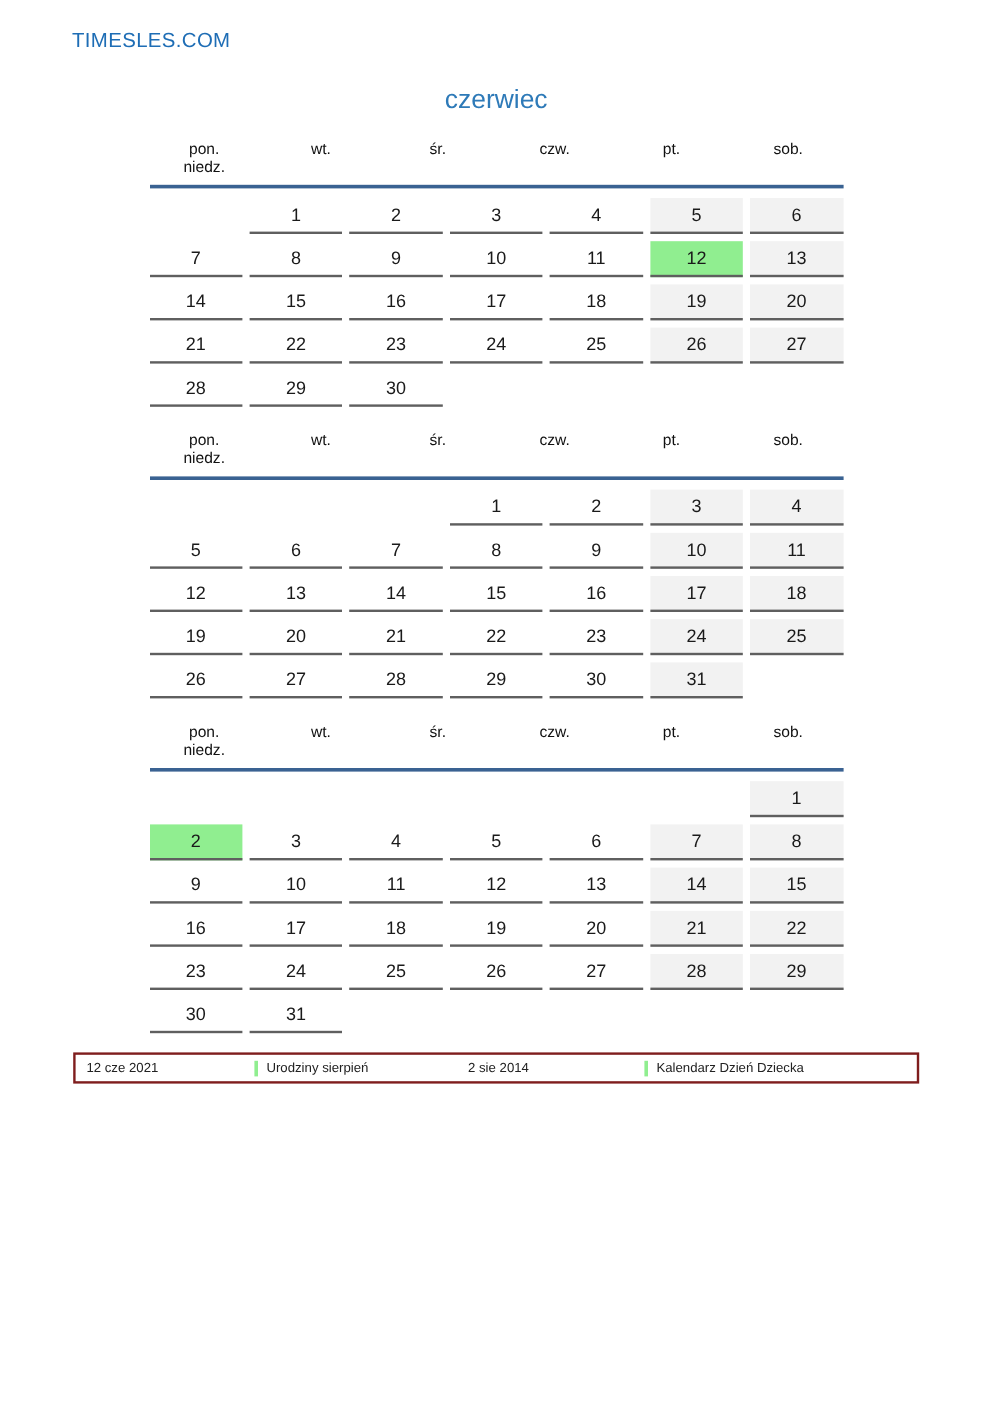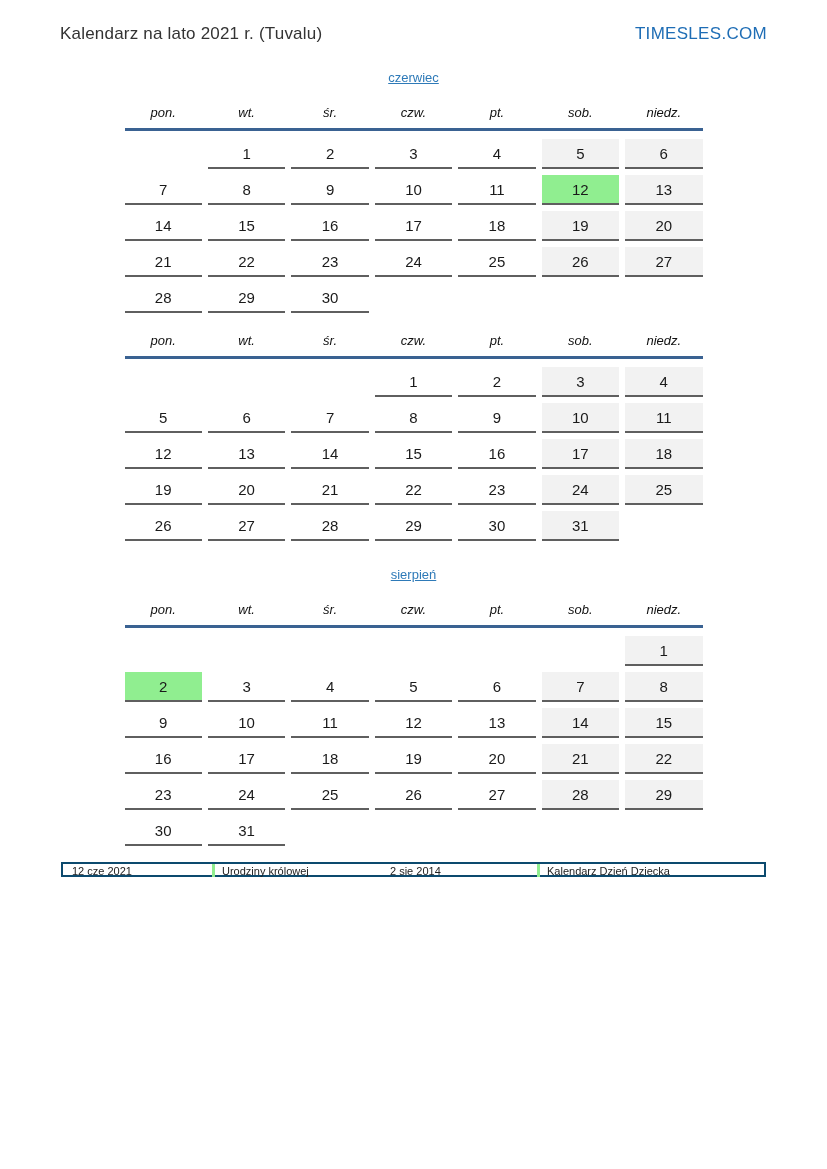--- a/index.html
+++ b/index.html
@@ -22,56 +22,55 @@
   }
   .page-title{
     font-size:17px;font-weight:normal;color:#333333;margin:0;letter-spacing:.2px;
   }
   .site-link{
     font-size:17px;color:var(--link-blue,#1e6db5);text-decoration:none;letter-spacing:.3px;
   }
   .months{width:578px;margin:0 auto;}
   .month-title{
     margin:26px 0 0 0;text-align:center;font-weight:normal;
-    font-size:13px;color:var(--accent-blue,#2e7ab8);text-decoration:underline;
+    font-size:22px;color:var(--accent-blue,#2e7ab8);
   }
   .weekdays{
-    display:grid;grid-template-columns:repeat(7,1fr);column-gap:6px;
-    margin-top:20px;font-size:13px;color:#111;font-style:italic;
+    display:grid;grid-template-columns:repeat(6,1fr);column-gap:6px;
+    margin-top:20px;font-size:13px;color:#111;
   }
   .wd{text-align:center;}
   .month-line{margin-top:8px;border-top:3px solid var(--line-blue,#3a6292);}
   .days{
     display:grid;grid-template-columns:repeat(7,1fr);
     column-gap:6px;row-gap:6px;margin-top:8px;
   }
   .cell{
     height:30px;display:flex;align-items:center;justify-content:center;
     font-size:15px;color:#1a1a1a;border-bottom:2px solid #5f5f5f;
   }
   .cell.weekend{background:var(--weekend-bg,#f2f2f2);}
   .cell.holiday{background:var(--holiday-green,#90ee90);}
   .cell.empty{border-bottom:none;background:none;}
   .legend-box{
-    width:705px;margin:16px auto 0 auto;height:15px;
-    border:2px solid #0c4a6e;
+    width:705px;margin:16px auto 0 auto;height:26px;
+    border:2px solid #7f1d1d;
     display:grid;grid-template-columns:140px 178px 147px auto;
     align-items:center;padding-left:9px;text-align:center;
   }
   .legend-item{font-size:11px;color:#222;white-space:nowrap;display:flex;align-items:center;}
   .legend-bar{
     display:inline-block;width:3px;height:13px;margin-right:7px;
     background:var(--holiday-green,#90ee90);
   }
 </style>
 </head>
 <body>
 
 <div class="header">
-  <h1 class="page-title">Kalendarz na lato 2021 r. (Tuvalu)</h1>
   <a class="site-link" href="#">TIMESLES.COM</a>
 </div>
 
 <div class="months">
     <section class="month">
       <h2 class="month-title">czerwiec</h2>
       <div class="weekdays">
         <div class="wd">pon.</div>
         <div class="wd">wt.</div>
         <div class="wd">śr.</div>
@@ -162,21 +161,20 @@
         <div class="cell">26</div>
         <div class="cell">27</div>
         <div class="cell">28</div>
         <div class="cell">29</div>
         <div class="cell">30</div>
         <div class="cell weekend">31</div>
         <div class="cell empty"></div>
       </div>
     </section>
     <section class="month">
-      <h2 class="month-title">sierpień</h2>
       <div class="weekdays">
         <div class="wd">pon.</div>
         <div class="wd">wt.</div>
         <div class="wd">śr.</div>
         <div class="wd">czw.</div>
         <div class="wd">pt.</div>
         <div class="wd">sob.</div>
         <div class="wd">niedz.</div>
       </div>
       <div class="month-line"></div>
@@ -226,21 +224,21 @@
       </div>
     </section>
   </div>
 
 <div class="legend-box">
     <div class="legend-item">
       <span>12 cze 2021</span>
     </div>
     <div class="legend-item">
       <span class="legend-bar"></span>
-      <span>Urodziny królowej</span>
+      <span>Urodziny sierpień</span>
     </div>
     <div class="legend-item">
       <span>2 sie 2014</span>
     </div>
     <div class="legend-item">
       <span class="legend-bar"></span>
       <span>Kalendarz Dzień Dziecka</span>
     </div>
   </div>
 

